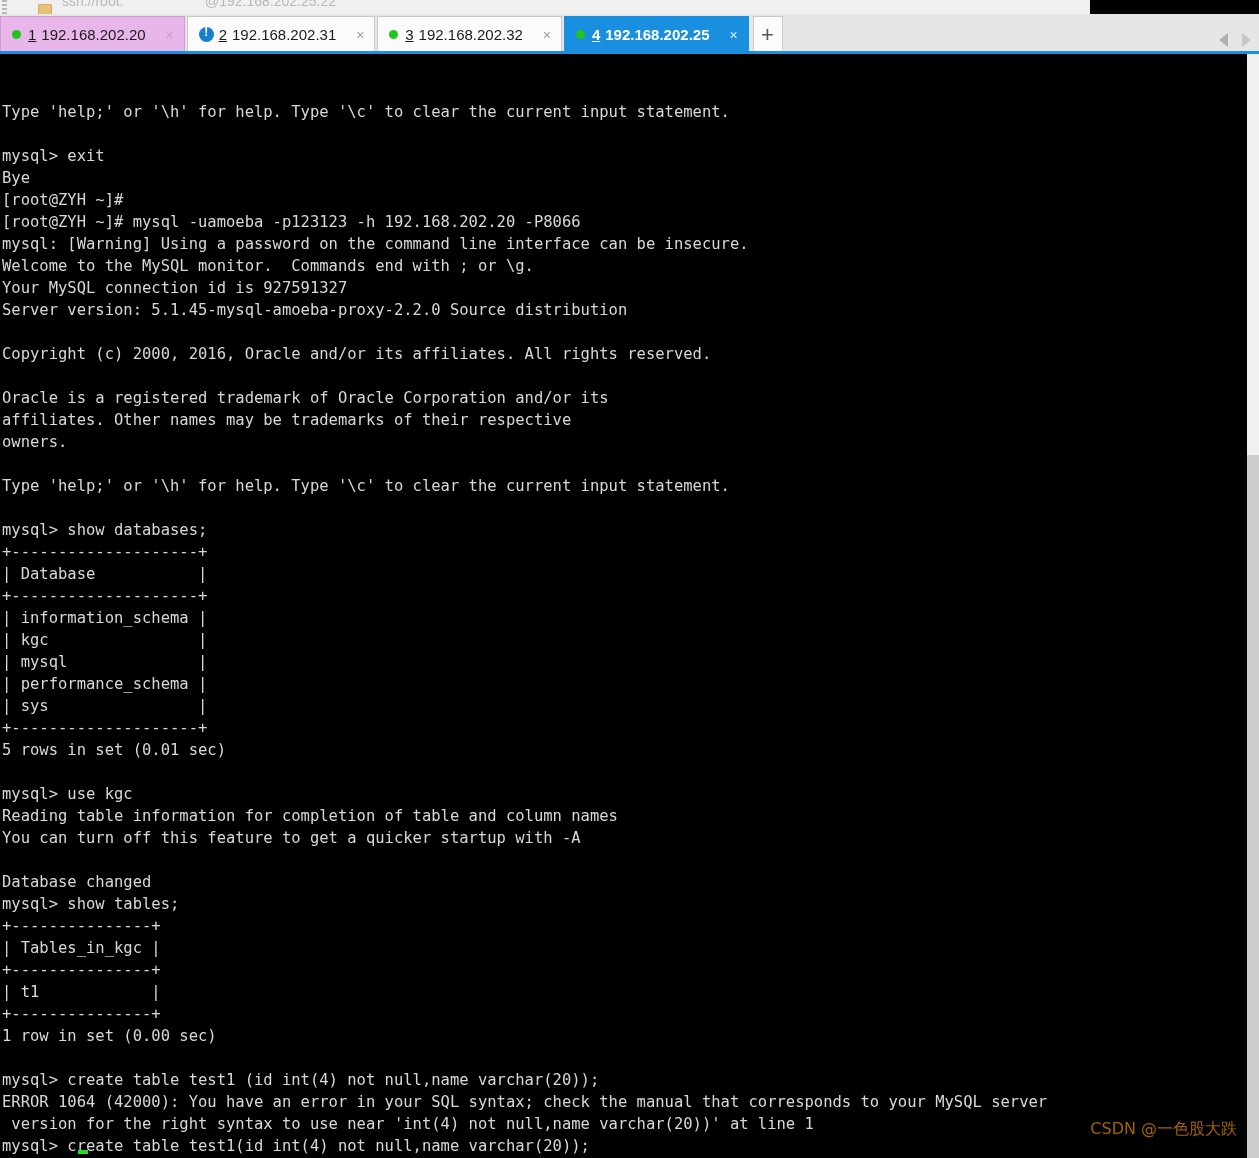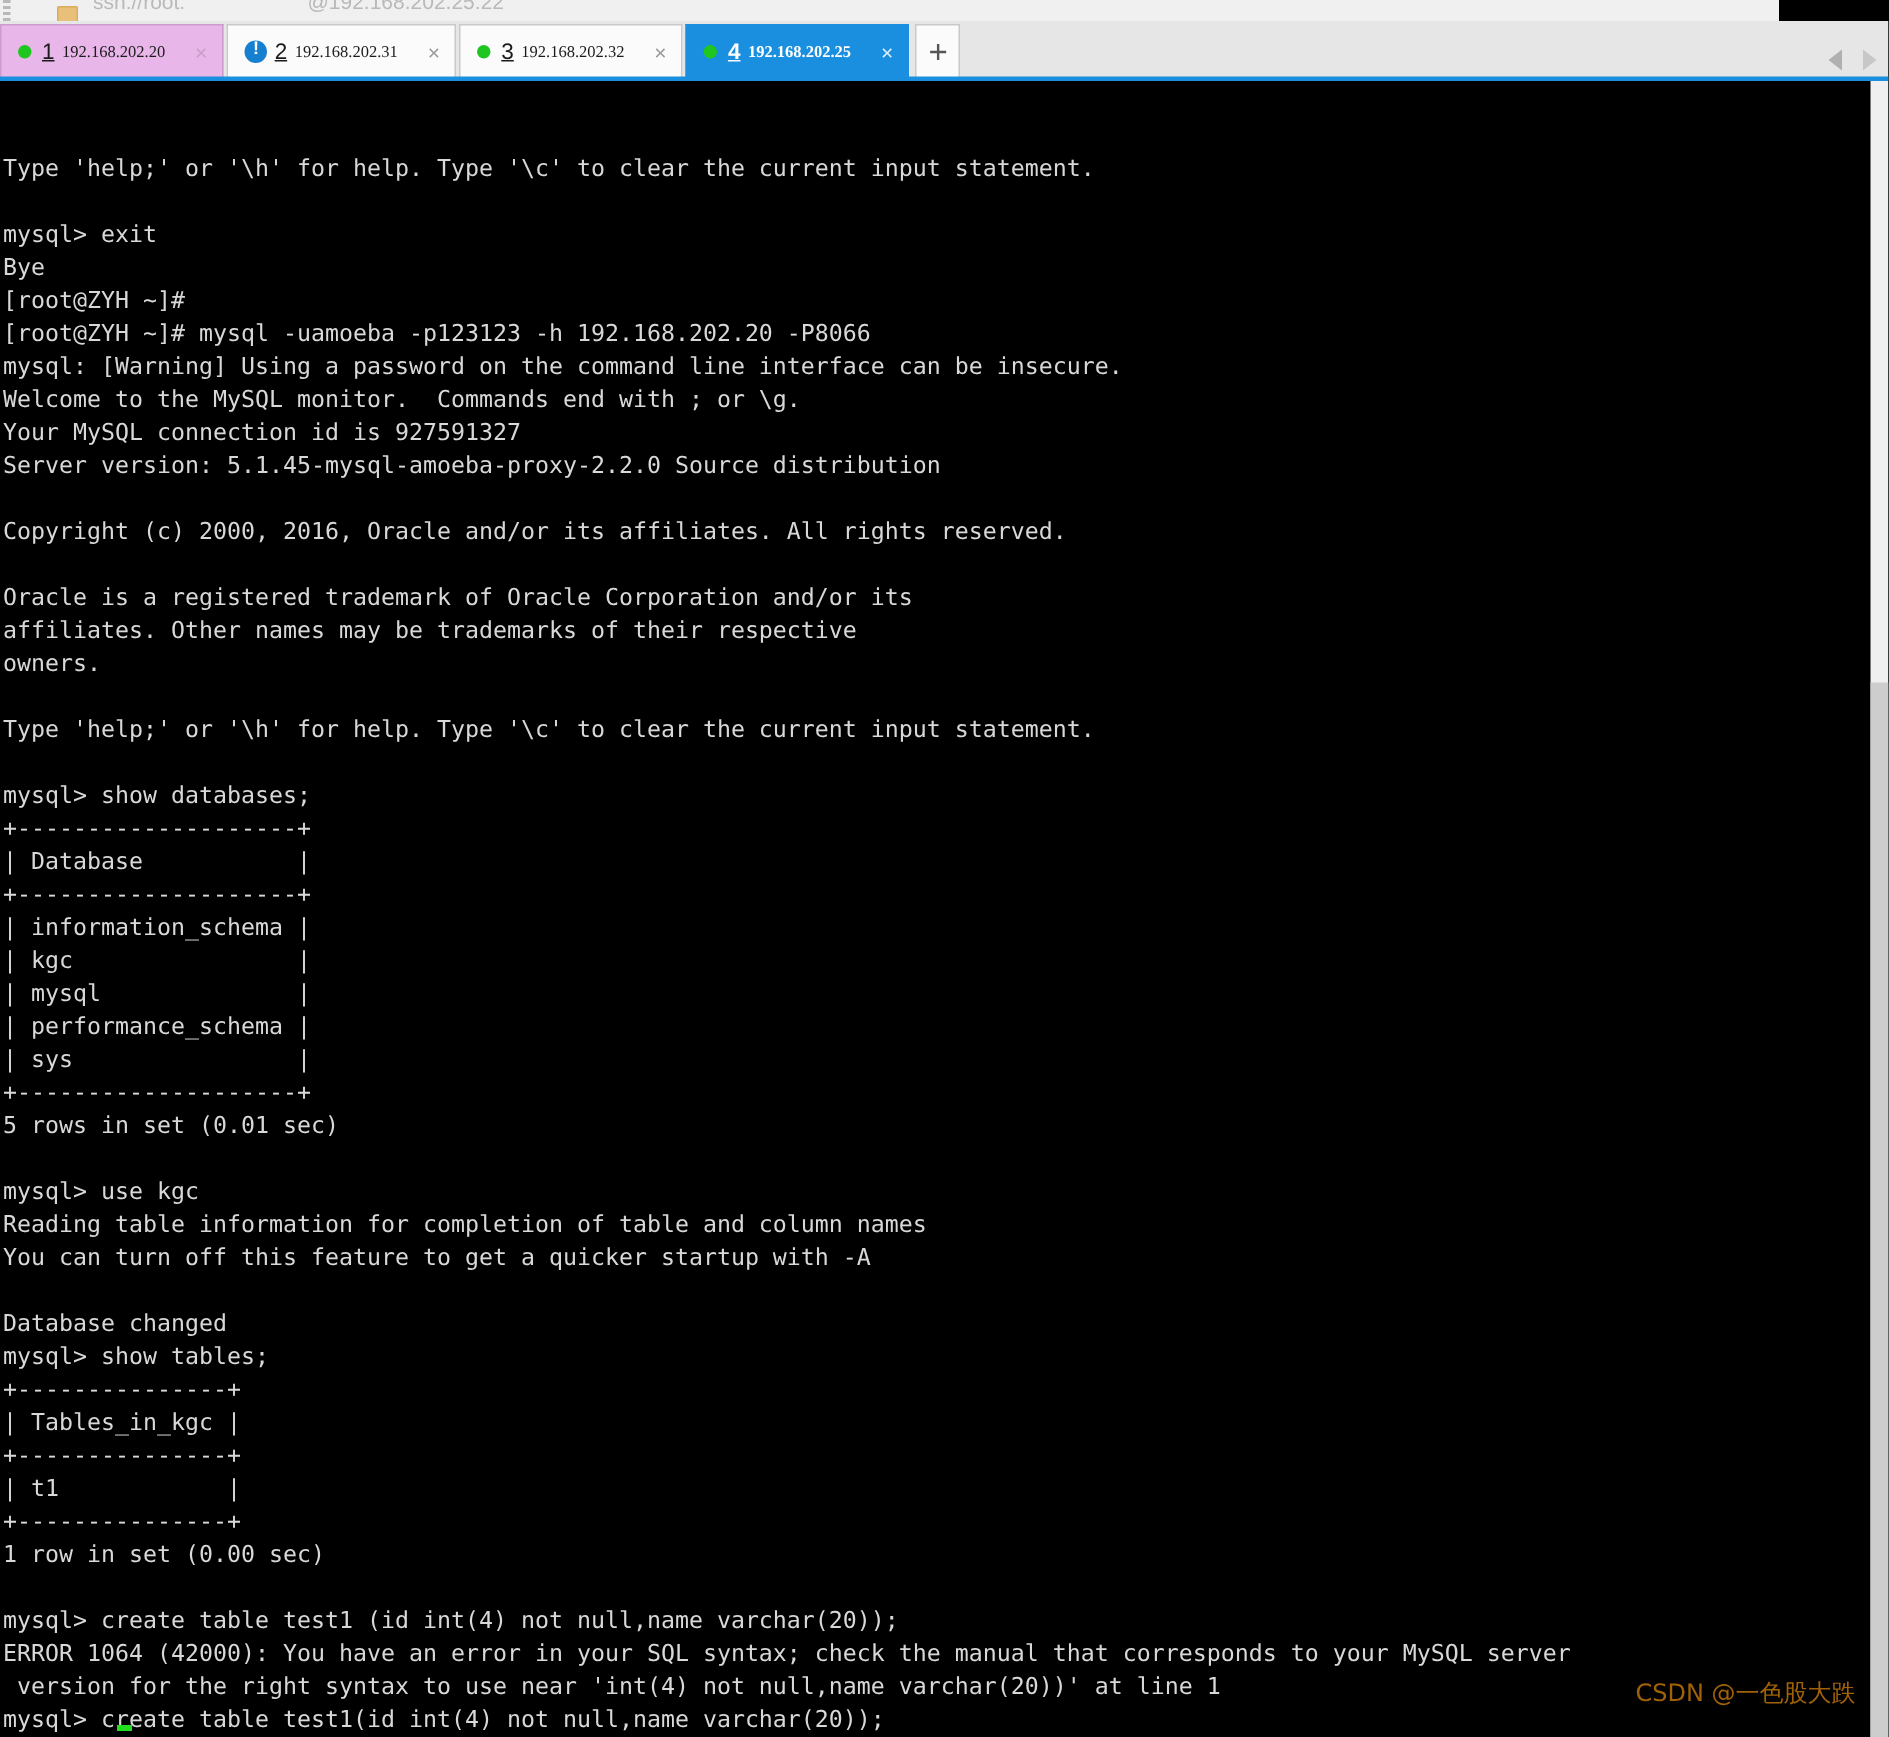--- a/index.html
+++ b/index.html
@@ -6,21 +6,21 @@
   html, body {
     width: 1259px; height: 1158px;
     background: #000;
     font-family: "Liberation Sans", sans-serif;
     overflow: hidden;
   }
   #app { position: relative; width: 1259px; height: 1158px; background: #000; }
 
   
   .titlestrip {
-    position: absolute; left: 0; top: 0; width: 1186px; height: 14px;
+    position: absolute; left: 0; top: 0; width: 1090px; height: 14px;
     background: #f0f0f0; overflow: hidden;
   }
   .titlestrip .dots {
     position: absolute; left: 2px; top: 0px; width: 5px; height: 14px;
     background: repeating-linear-gradient(to bottom, #b8b8b8 0 2px, transparent 2px 4px);
   }
   .titlestrip .folder {
     position: absolute; left: 38px; top: 4px; width: 14px; height: 11px;
     background: #e8c07a; border: 1px solid #d8ae5c; border-radius: 1px;
   }
@@ -57,21 +57,21 @@
   }
   .tab .infoicon::after {
     content: "!"; position: absolute; left: 0; right: 0; top: -2px;
     text-align: center; font-size: 12px; font-weight: bold; color: #fff;
     font-family: "Liberation Sans", sans-serif;
   }
   .tab .num {
     font-size: 15px; color: #1b1b1b; text-decoration: underline;
     margin-right: 5px;
   }
-  .tab .ip { font-size: 11px; color: #1b1b1b; font-family: Liberation Serif, serif; }
+  .tab .ip { font-size: 15px; color: #1b1b1b; }
   .tab.active .num, .tab.active .ip { color: #fff; font-weight: bold; }
   .tab .close {
     margin-left: 16px; font-size: 14px; color: #9a9a9a;
     width: 16px; text-align: center; line-height: 1;
   }
   .tab.pink .close { color: #c99ec9; }
   .tab.active .close { color: #dcefff; }
 
   .newtab {
     width: 30px; height: 36px; margin-left: 2px;

